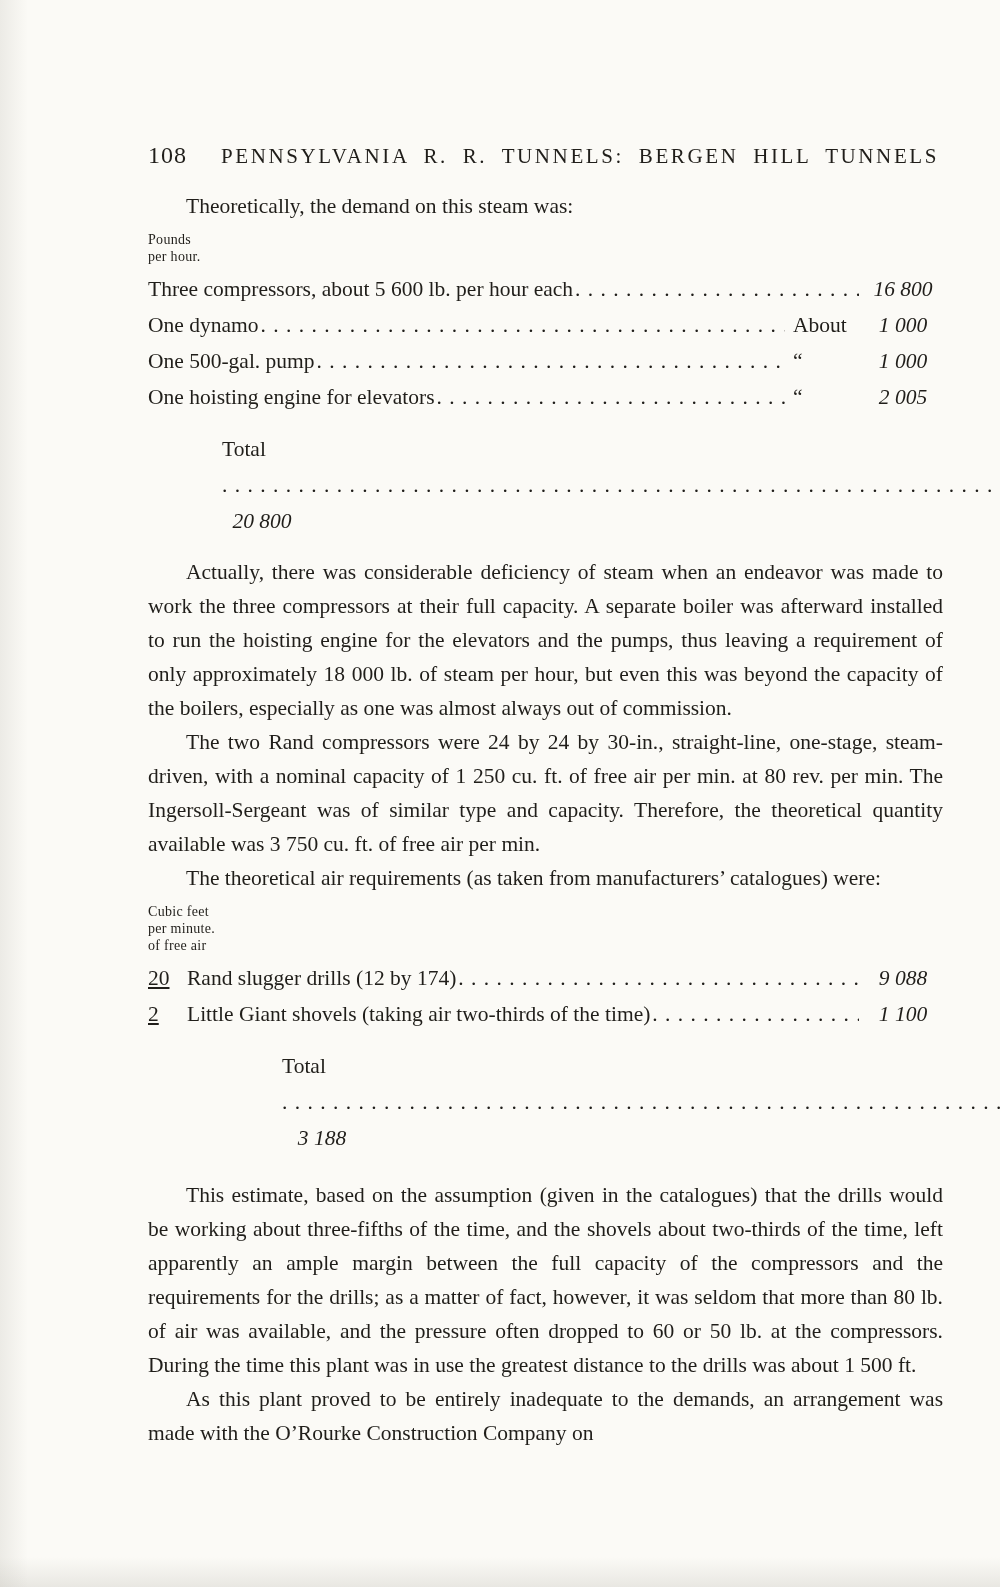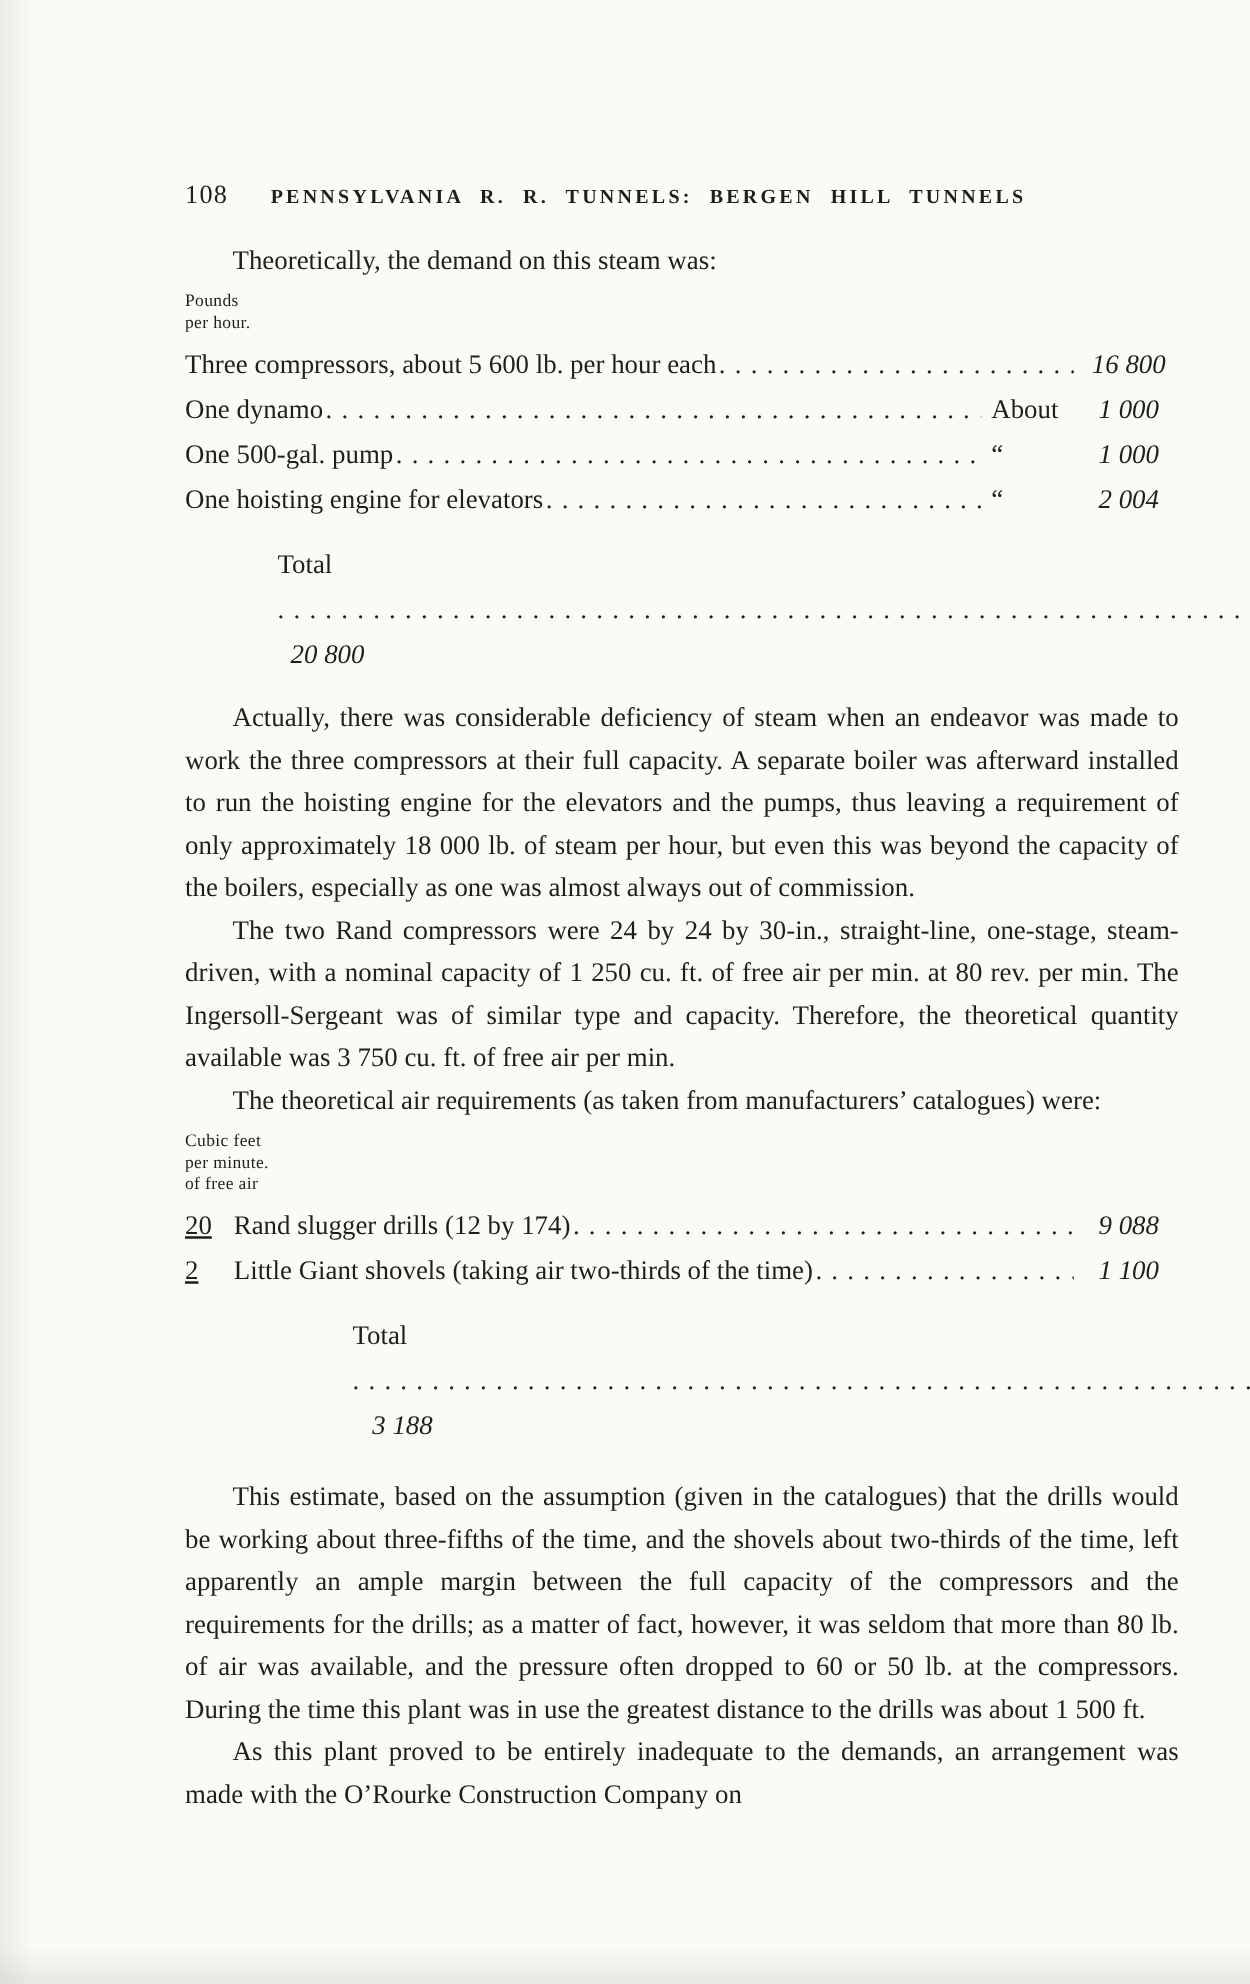--- a/index.html
+++ b/index.html
@@ -26,29 +26,28 @@
   }
 
   
   .running-head {
     display: flex;
     align-items: baseline;
     white-space: nowrap;
     margin-bottom: 16px;
   }
   .pagenum {
-    font-size: 21px;
+    font-size: 24px;
     letter-spacing: 1px;
     margin-right: 34px;
   }
   .running-title {
-    font-size: 16px;
+    font-size: 21px;
     letter-spacing: 2.6px;
     word-spacing: 7px;
-    font-weight: bold;
   }
 
   
   p.body-para {
     margin: 0;
     text-align: justify;
     text-indent: 38px;
   }
 
   
@@ -136,21 +135,21 @@
     <div class="trow">
       <span class="tlabel">One 500-gal. pump</span>
       <span class="leader"></span>
       <span class="qual">“</span>
       <span class="tval">1 000</span>
     </div>
     <div class="trow">
       <span class="tlabel">One hoisting engine for elevators</span>
       <span class="leader"></span>
       <span class="qual">“</span>
-      <span class="tval">2 004</span>
+      <span class="tval">2 005</span>
     </div>
 
     <div class="trow total-row indent-72">
       <span class="tlabel">Total</span>
       <span class="leader"></span>
       <span class="tval">20 800</span>
     </div>
   </div>
 
   <div class="gap-sm"></div>

